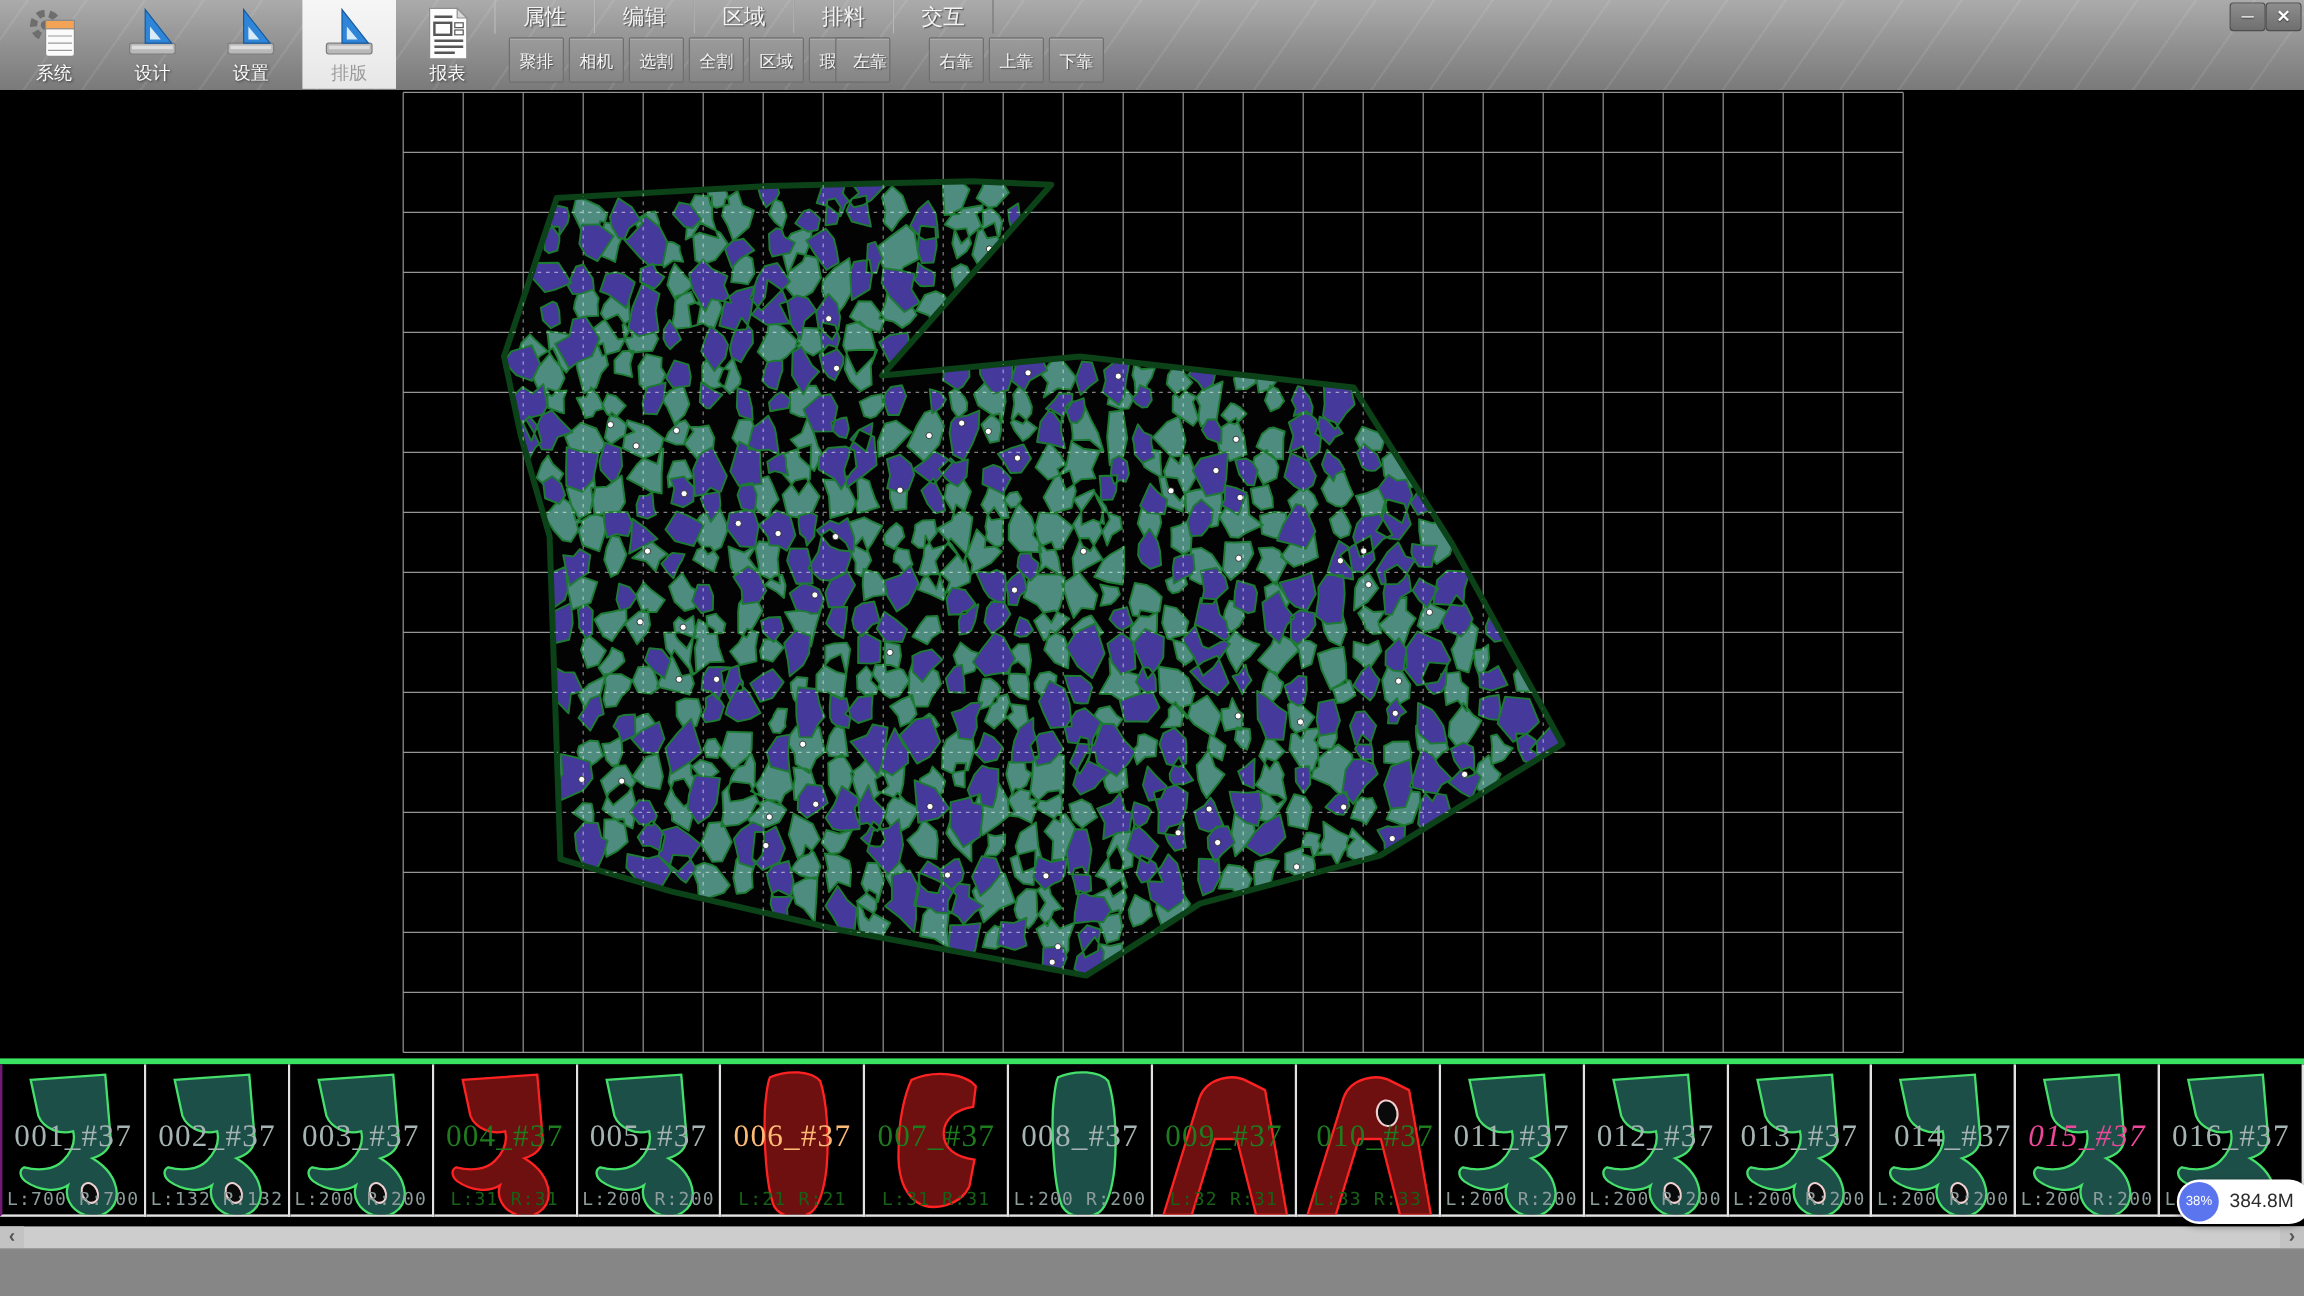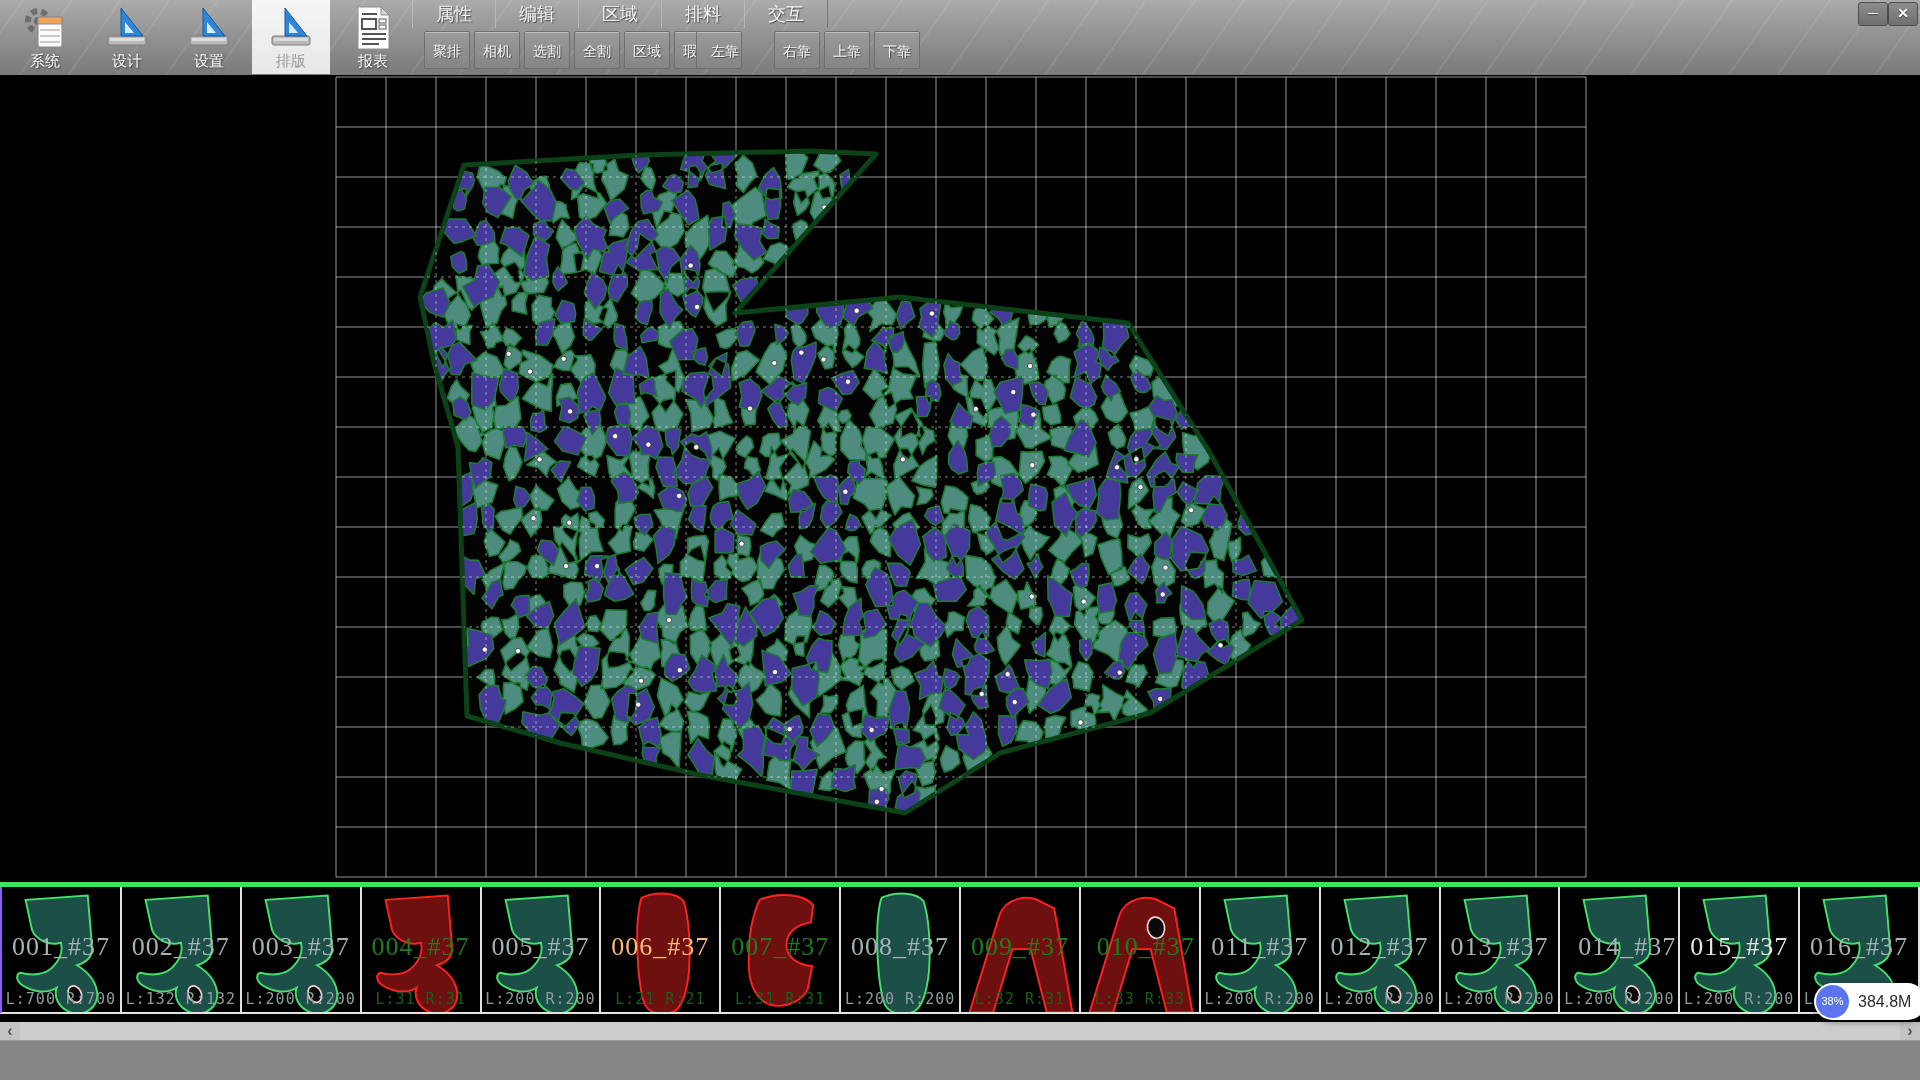--- a/index.html
+++ b/index.html
@@ -27,21 +27,21 @@
           background:linear-gradient(180deg,#8d8d8d,#6f6f6f);color:#fff;font-size:14px;
           text-align:center;line-height:21px;font-weight:bold;text-shadow:0 1px 1px #333;}
   
   #canvas-svg{position:absolute;left:0;top:75px;}
   
   .strip{position:absolute;left:0;top:882px;width:1920px;height:140px;background:#000;}
   .strip-green{position:absolute;left:0;top:0;width:100%;height:5px;background:#39e463;}
   .cells{position:absolute;left:0;top:5px;width:1920px;height:127px;display:flex;box-sizing:border-box;}
   .cell{flex:1;position:relative;background:#000;border-right:2px solid #e2e2e2;
         border-bottom:2px solid #e2e2e2;box-sizing:border-box;overflow:hidden;}
-  .cell:first-child{border-left:2px solid #8b5cf6;}
+  .cell:first-child{border-left:2px solid #701a75;}
   .cell svg{position:absolute;inset:0;}
   .cell .cid{position:absolute;left:0;right:0;top:36%;text-align:center;
              font-family:"Liberation Serif",serif;font-size:26px;letter-spacing:1px;}
   .cell .clr{position:absolute;left:0;right:0;bottom:4px;text-align:center;
              font-family:"DejaVu Sans Mono",monospace;font-size:15px;letter-spacing:1px;}
   
   .badge{position:absolute;left:1814px;top:983px;width:112px;height:37px;background:#fff;
          border-radius:19px;box-shadow:0 2px 6px rgba(0,0,0,.4);z-index:5;}
   .badge .pc{position:absolute;left:2px;top:2px;width:33px;height:33px;border-radius:50%;
              background:#5b75ee;color:#fff;font-size:11px;text-align:center;line-height:33px;}
@@ -259,21 +259,21 @@
             <path d="M22,12 L80,8 L84,55 C85,64 80,70 70,73 C80,79 88,88 89,100 C89,113 77,121 64,117 C53,113 48,103 51,94 C42,100 28,98 18,91 C13,87 13,82 17,80 C28,83 40,82 47,75 C54,68 57,60 55,52 C45,55 32,50 28,40 Z" fill="#1d4f49" stroke="#45e06a" stroke-width="1.8"></path>
             <ellipse cx="68" cy="100" rx="6" ry="8" transform="rotate(-25 68 100)" fill="#0a0a0a" stroke="#efcfcf" stroke-width="1.6"></ellipse>
           </svg>
           <div class="cid" style="color: rgb(165, 180, 179); padding-left: 16px;">014_#37</div>
           <div class="clr" style="color: rgb(141, 157, 156);">L:200 R:200</div>
         </div>
         <div class="cell">
           <svg viewBox="0 0 110 125">
             <path d="M22,12 L80,8 L84,55 C85,64 80,70 70,73 C80,79 88,88 89,100 C89,113 77,121 64,117 C53,113 48,103 51,94 C42,100 28,98 18,91 C13,87 13,82 17,80 C28,83 40,82 47,75 C54,68 57,60 55,52 C45,55 32,50 28,40 Z" fill="#1d4f49" stroke="#45e06a" stroke-width="1.8"></path>
           </svg>
-          <div class="cid" style="color: #e5e5e5;">015_#37</div>
+          <div class="cid" style="color: #ec4899; font-style: italic;">015_#37</div>
           <div class="clr" style="color: rgb(141, 157, 156);">L:200 R:200</div>
         </div>
         <div class="cell">
           <svg viewBox="0 0 110 125">
             <path d="M22,12 L80,8 L84,55 C85,64 80,70 70,73 C80,79 88,88 89,100 C89,113 77,121 64,117 C53,113 48,103 51,94 C42,100 28,98 18,91 C13,87 13,82 17,80 C28,83 40,82 47,75 C54,68 57,60 55,52 C45,55 32,50 28,40 Z" fill="#1d4f49" stroke="#45e06a" stroke-width="1.8"></path>
           </svg>
           <div class="cid" style="color: rgb(165, 180, 179);">016_#37</div>
           <div class="clr" style="color: rgb(141, 157, 156);">L:200 R:200</div>
         </div>
       </div>

